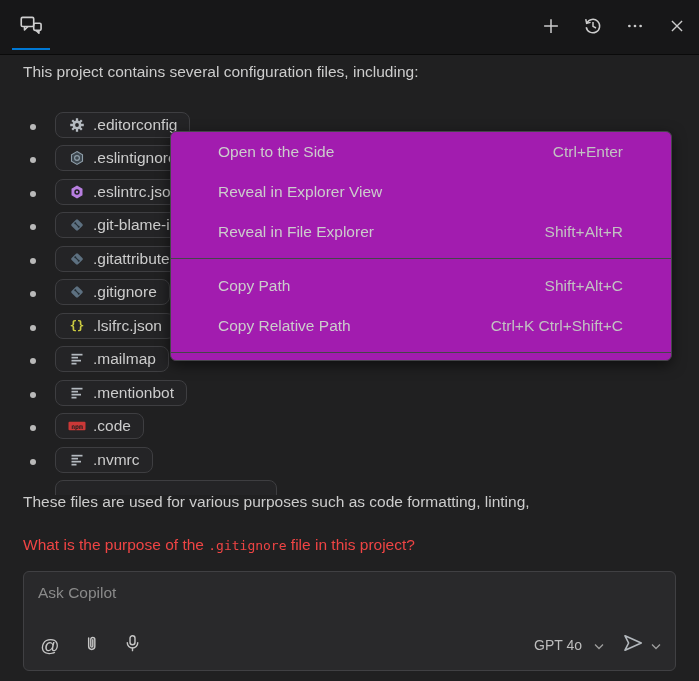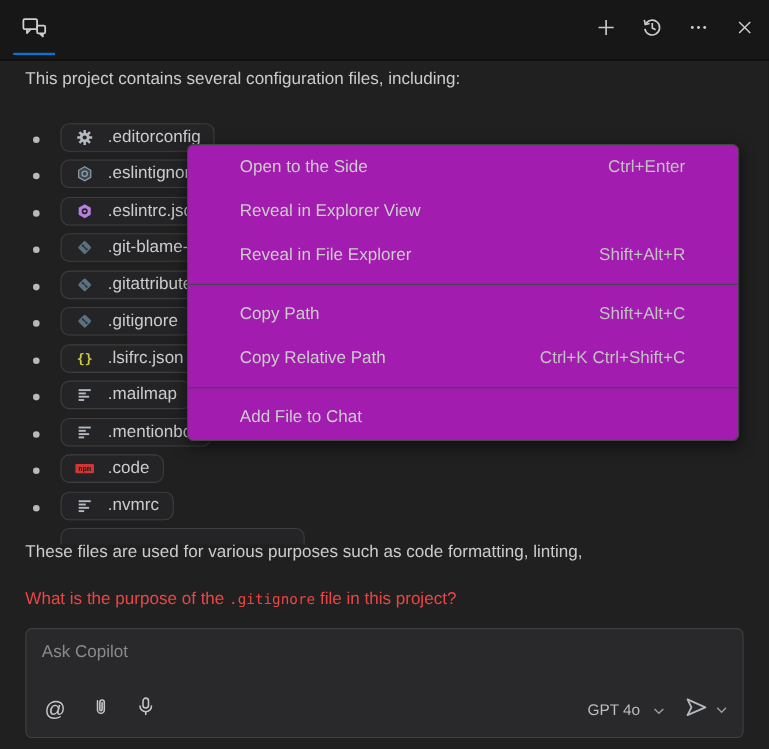--- a/index.html
+++ b/index.html
@@ -19,21 +19,21 @@
     border-radius:5px; cursor:pointer; color:#cccccc; }
   
   .intro { position:absolute; left:23px; top:63px; font-size:15.5px; color:#cccccc; }
   .outro { position:absolute; left:23px; top:493px; font-size:15.5px; color:#cccccc; }
   .followup { position:absolute; left:23px; top:536px; font-size:15.5px; color:#ef4444; cursor:pointer; white-space:nowrap; }
   .followup .code { font-family:"DejaVu Sans Mono", monospace; font-size:13px; }
   .file-list { position:absolute; left:0; top:0; width:699px; height:681px; list-style:none; }
   .file-row { position:absolute; left:0; height:30px; width:699px; }
   .file-row .bullet { position:absolute; left:30px; top:12px; width:6px; height:6px; border-radius:50%; background:#b9b9b9; }
   .chip { position:absolute; left:55px; top:0; height:26px; display:inline-flex; align-items:center;
-    gap:12px; padding:0 12px; border:1px solid #3e3e41; border-radius:8px; background:#242426;
+    gap:7px; padding:0 12px; border:1px solid #3e3e41; border-radius:8px; background:#242426;
     font-size:15.5px; color:#cccccc; white-space:nowrap; cursor:pointer; }
   .chip-icon { width:18px; height:16px; display:flex; align-items:center; justify-content:center; flex:0 0 auto; }
   .file-row.partial { height:15px; overflow:hidden; }
   .file-row.partial .chip { width:222px; }
   
   .context-menu { position:absolute; left:170px; top:131px; width:502px; z-index:10;
     background:#a21caf; border:1px solid #45454a; border-radius:6px; padding:0 0;
     box-shadow:0 4px 14px rgba(0,0,0,0.55); }
   .menu-item { height:40px; display:flex; align-items:center; justify-content:space-between;
     padding:0 48px 0 47px; font-size:15.5px; color:#cccccc; cursor:pointer; }
@@ -373,18 +373,14 @@
     <span class="menu-shortcut">Shift+Alt+C</span>
   </div>
 
   <div class="menu-item">
     <span class="menu-label">Copy Relative Path</span>
     <span class="menu-shortcut">Ctrl+K Ctrl+Shift+C</span>
   </div>
 
   <div class="menu-separator"></div>
 
-  <div class="menu-item">
-    <span class="menu-label">Add File to Chat</span>
-    <span class="menu-shortcut"></span>
-  </div>
 </div>
 </div>
 
 </body></html>

